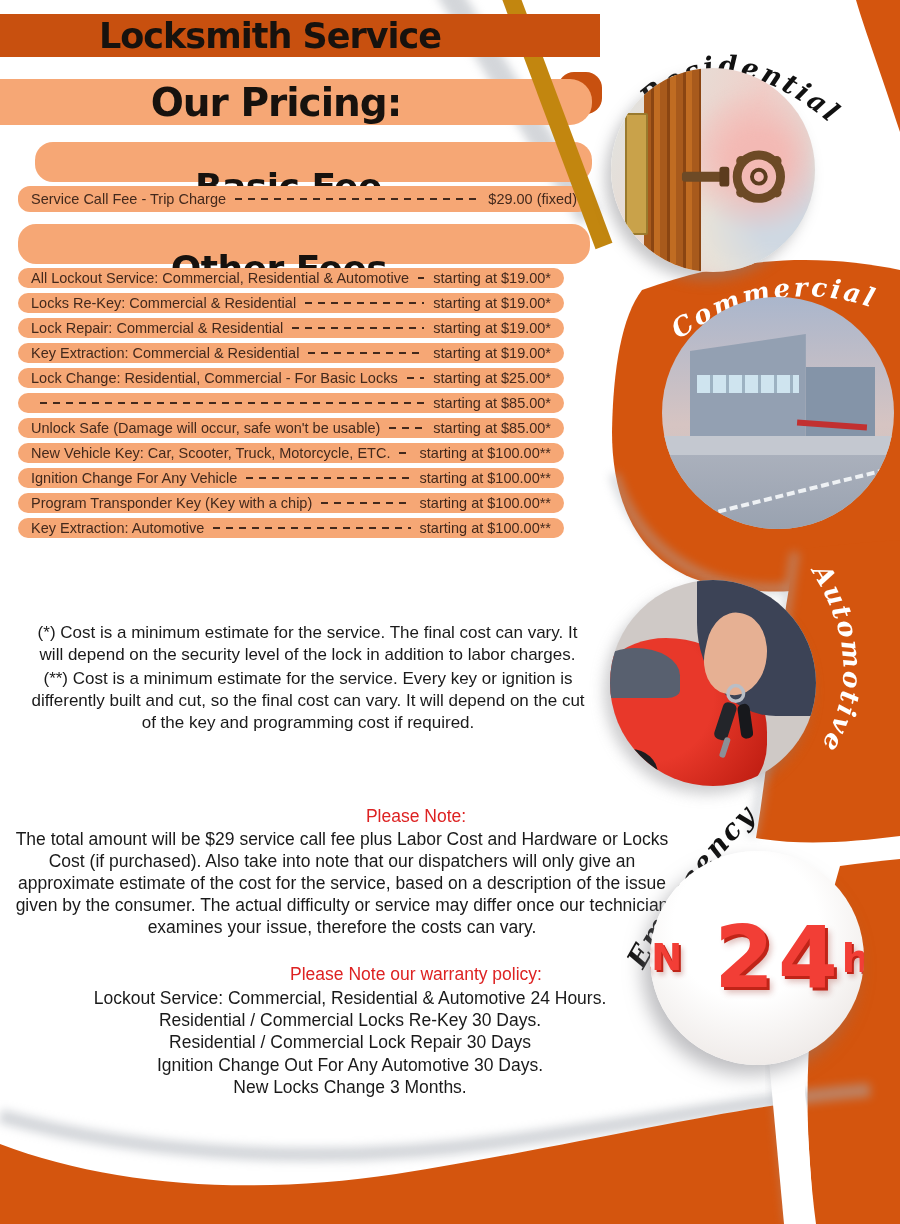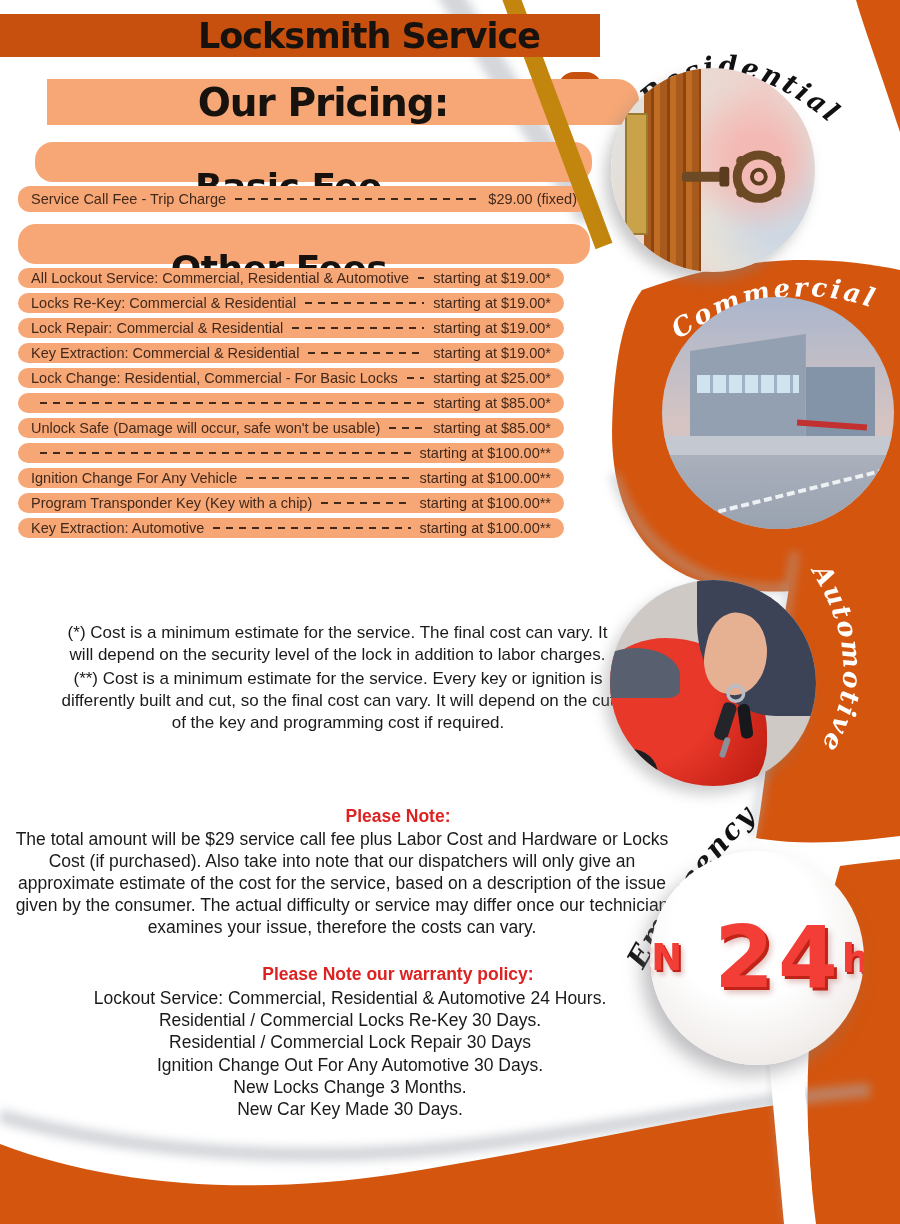--- a/index.html
+++ b/index.html
@@ -4,50 +4,50 @@
 <style>
   html,body{margin:0;padding:0;background:#fff;}
   .page{position:relative;width:900px;height:1224px;background:#ffffff;overflow:hidden;
         font-family:"Liberation Sans",sans-serif;color:#17120e;}
   .layer{position:absolute;inset:0;pointer-events:none;}
   .z1{z-index:1}.z3{z-index:3}
 
   
   .banner{position:absolute;left:0;top:14px;width:600px;height:43px;background:#c8500f;z-index:5;
           display:flex;align-items:center;}
-  .banner h1{margin:0;width:540px;text-align:right;font-size:35px;font-weight:800;
+  .banner h1{margin:0;width:540px;text-align:center;font-size:35px;font-weight:800;
              letter-spacing:-1px;font-family:"DejaVu Sans",sans-serif;color:#17120e;}
   .corner-chip{position:absolute;left:558px;top:72px;width:44px;height:42px;background:#c8500f;
                border-radius:16px;z-index:1;}
   .pricing-bar{position:absolute;left:0;top:79px;width:592px;height:46px;background:#f6a775;
-               border-radius:0 22px 22px 0;z-index:2;display:flex;align-items:center;margin-left:47px;}
+               border-radius:0 22px 22px 0;z-index:2;display:flex;align-items:center;}
   .pricing-bar h2{margin:0;width:556px;padding-right:40px;text-align:center;font-size:39px;font-weight:800;
                   letter-spacing:-1px;font-family:"DejaVu Sans",sans-serif;}
   .heading-box{position:absolute;background:#f6a775;border-radius:18px;z-index:2;
                display:flex;align-items:center;justify-content:center;}
   .heading-box span{font-size:36px;font-weight:800;font-family:"DejaVu Sans",sans-serif;
                     letter-spacing:-0.5px;padding-right:50px;margin-top:48px;}
   .basic-box{left:35px;top:142px;width:557px;height:40px;}
   .other-box{left:18px;top:224px;width:572px;height:40px;}
 
   
   .fee-row{background:#f6a775;border-radius:12px;height:20px;display:flex;align-items:center;
            padding:0 13px;font-size:14.5px;color:#43291c;z-index:2;}
   .fee-row .lbl{white-space:nowrap;}
   .fee-row .prc{white-space:nowrap;}
   .dashes{flex:1;height:2px;align-self:center;margin:0 9px;
           background:repeating-linear-gradient(90deg,#43291c 0 7px,transparent 7px 13px);}
   .basic-row{position:absolute;left:18px;top:186px;width:546px;z-index:2;height:26px;}
   .rows{position:absolute;left:18px;top:268px;width:546px;display:flex;flex-direction:column;gap:5px;z-index:2;}
 
   
-  .note{position:absolute;text-align:center;font-size:17px;line-height:1.3;color:#1a1a1a;z-index:2;margin-left:30px;}
+  .note{position:absolute;text-align:center;font-size:17px;line-height:1.3;color:#1a1a1a;z-index:2;}
   .note1{left:30px;top:622px;width:555px;}
   .note2{left:22px;top:668px;width:572px;}
-  .red-head{position:absolute;left:0;width:700px;text-align:center;font-size:17.5px;font-weight:bold;
+  .red-head{position:absolute;left:18px;width:700px;text-align:center;font-size:17.5px;font-weight:normal;
             color:#dd2222;z-index:2;padding-left:48px;}
   .pn-head{top:806px;}
   .pn-body{position:absolute;left:11px;top:828px;width:662px;text-align:center;font-size:17.5px;
            line-height:1.26;color:#1a1a1a;z-index:2;}
   .warr-head{top:964px;}
   .warr-lines{position:absolute;left:0;top:987px;width:700px;text-align:center;font-size:17.5px;
               line-height:1.27;color:#1a1a1a;z-index:2;}
 
   
   .circle{position:absolute;border-radius:50%;overflow:hidden;z-index:4;}
@@ -199,20 +199,21 @@
     <div class="fee-row">
         <span class="dashes"></span>
         <span class="prc">starting at $85.00*</span>
       </div>
     <div class="fee-row">
         <span class="lbl">Unlock Safe (Damage will occur, safe won't be usable)</span>
         <span class="dashes"></span>
         <span class="prc">starting at $85.00*</span>
       </div>
     <div class="fee-row">
+        <span class="lbl">New Vehicle Key: Car, Scooter, Truck, Motorcycle, ETC.</span>
         <span class="dashes"></span>
         <span class="prc">starting at $100.00**</span>
       </div>
     <div class="fee-row">
         <span class="lbl">Ignition Change For Any Vehicle</span>
         <span class="dashes"></span>
         <span class="prc">starting at $100.00**</span>
       </div>
     <div class="fee-row">
         <span class="lbl">Program Transponder Key (Key with a chip)</span>
@@ -232,21 +233,20 @@
   <div class="red-head pn-head">Please Note:</div>
   <div class="pn-body">The total amount will be $29 service call fee plus Labor Cost and Hardware or Locks Cost (if purchased). Also take into note that our dispatchers will only give an approximate estimate of the cost for the service, based on a description of the issue given by the consumer. The actual difficulty or service may differ once our technician examines your issue, therefore the costs can vary.</div>
 
   <div class="red-head warr-head">Please Note our warranty policy:</div>
   <div class="warr-lines">
     <div>Lockout Service: Commercial, Residential &amp; Automotive 24 Hours.</div>
     <div>Residential / Commercial Locks Re-Key 30 Days.</div>
     <div>Residential / Commercial Lock Repair 30 Days</div>
     <div>Ignition Change Out For Any Automotive 30 Days.</div>
     <div>New Locks Change 3 Months.</div>
-    <div>New Car Key Made 30 Days.</div>
   </div>
 
   <div class="circle res-circle">
     <div class="res-blur"></div>
     <div class="res-wood"></div>
     <div class="res-plate"></div>
     <svg class="res-key" viewBox="0 0 120 70">
       <rect x="2" y="29" width="46" height="10" rx="3" fill="#6d4a26"></rect>
       <rect x="40" y="24" width="10" height="20" rx="3" fill="#5c3c1e"></rect>
       <circle cx="80" cy="34" r="22" fill="none" stroke="#6d4a26" stroke-width="9"></circle>

